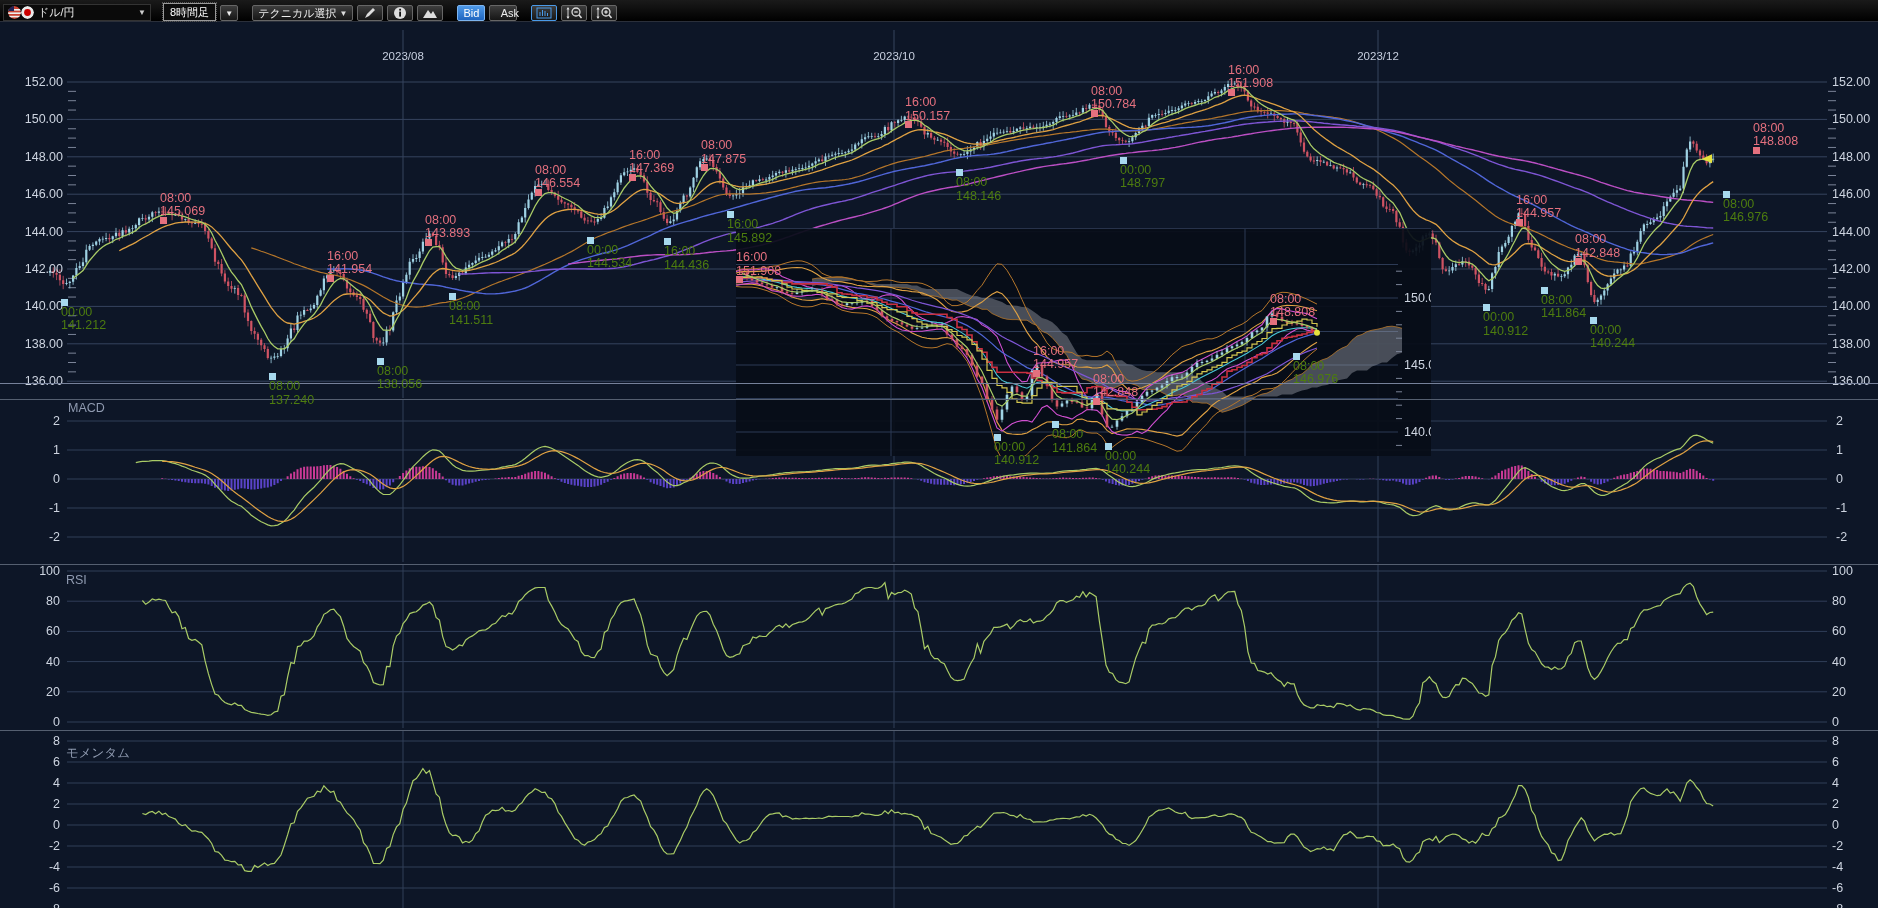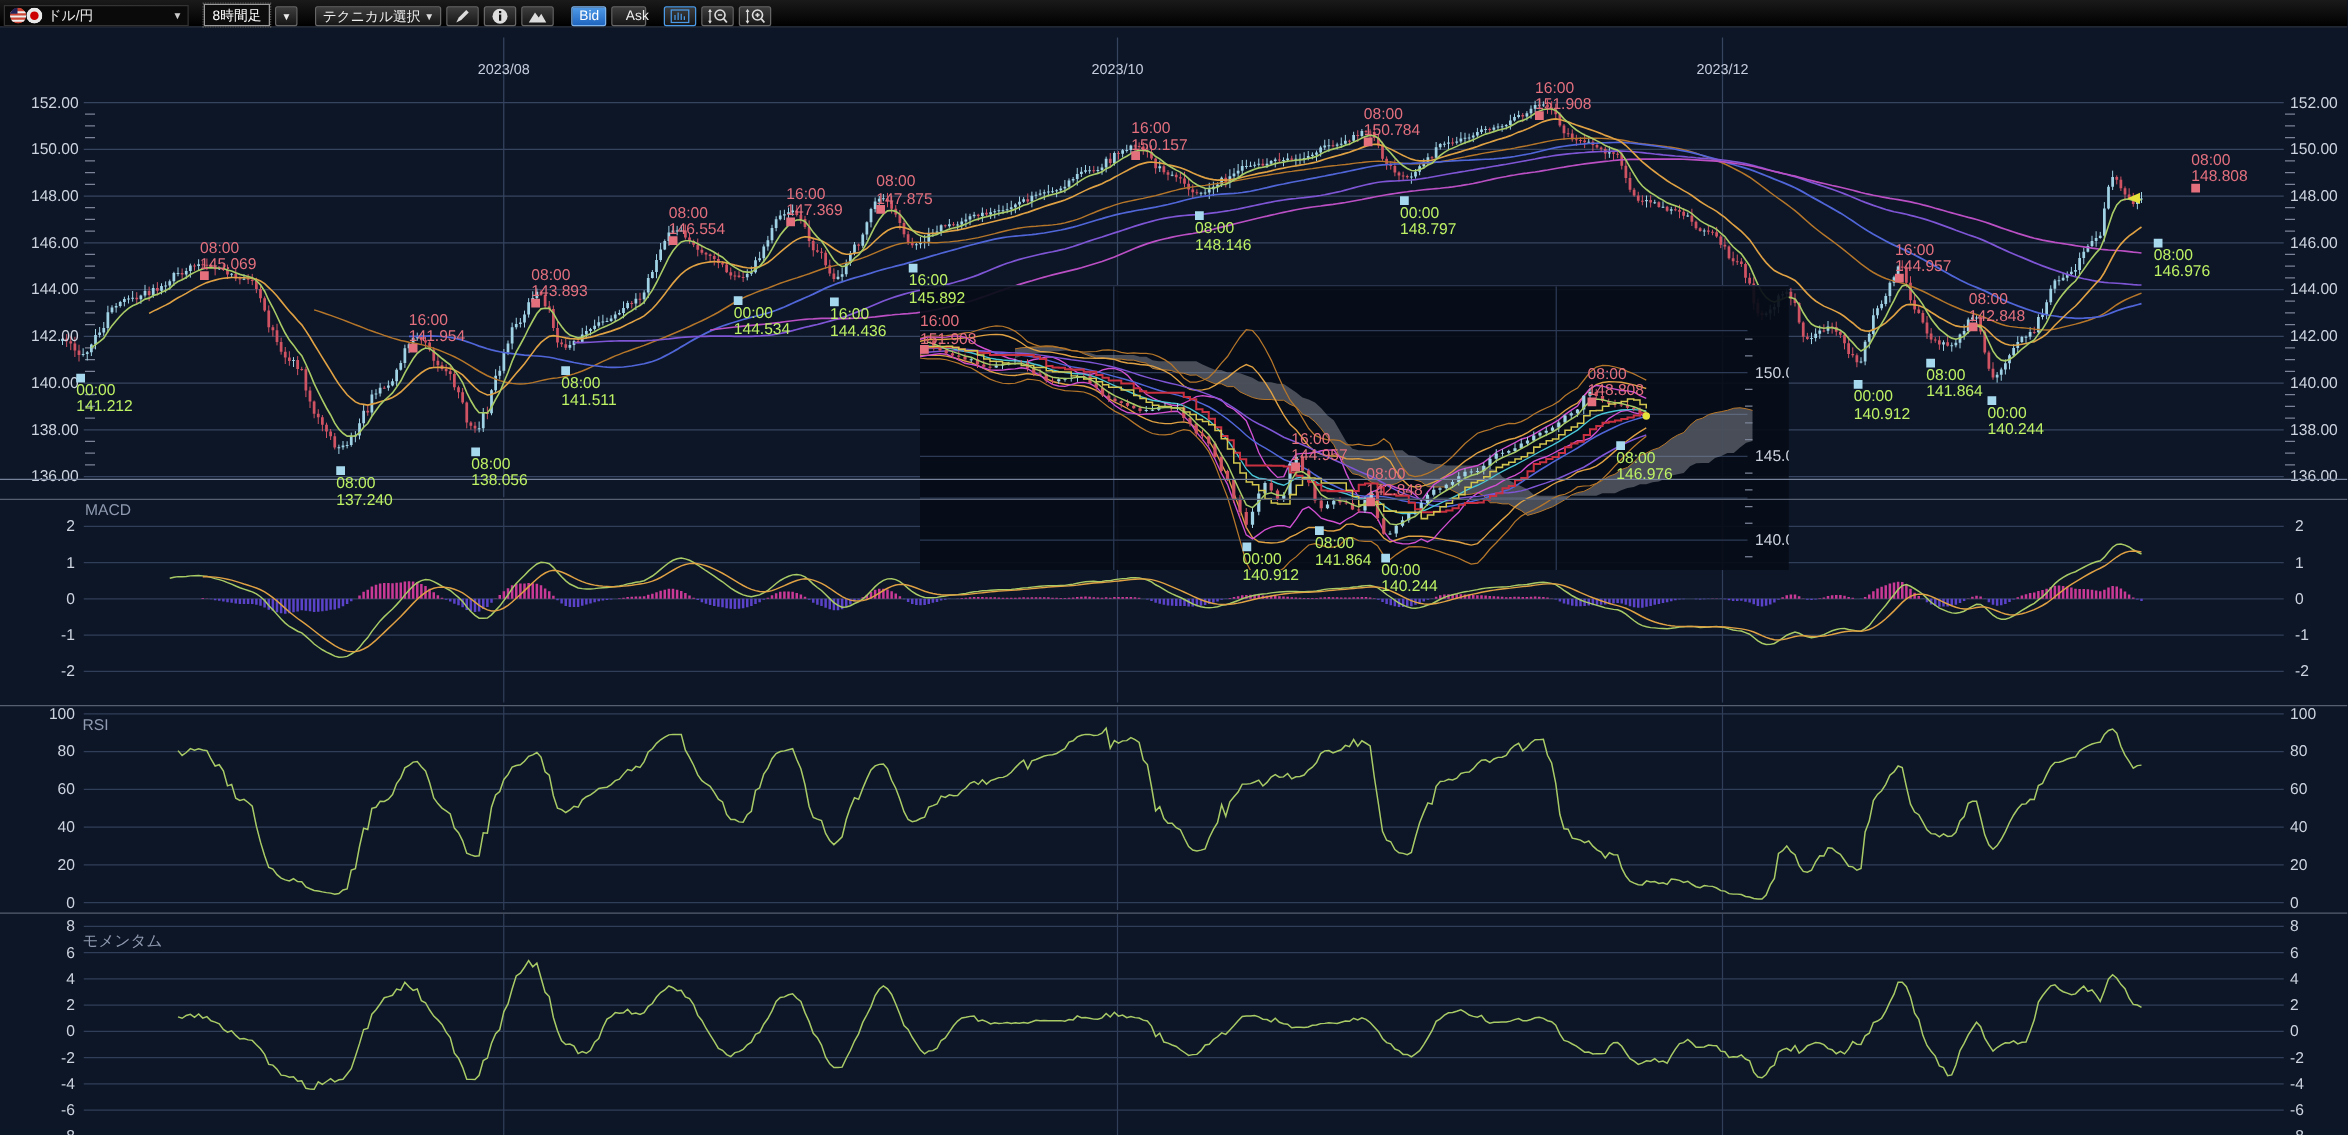--- a/index.html
+++ b/index.html
@@ -22,21 +22,21 @@
   .mini-arrow{font-size:8px;color:#ddd;margin-left:3px;}
   .gap{width:6px;}
   
   #chart-svg{position:absolute;left:0;top:0;z-index:1;}
   #inset{position:absolute;z-index:5;background:rgba(8,13,24,0.93);border-top:1px solid #27324a;}
   #inset svg{position:absolute;left:0;top:0;}
   .hline-bright{position:absolute;left:0;width:1878px;height:1px;z-index:8;}
   #ann-layer{position:absolute;left:0;top:14px;width:1878px;height:908px;z-index:9;pointer-events:none;}
   .ann{position:absolute;font-size:12.5px;line-height:13.5px;white-space:pre;}
   .ann.red{color:#e4707e;}
-  .ann.blue{color:#bef264;}
+  .ann.blue{color:#4d7c0f;}
   .mark{position:absolute;width:7px;height:7px;}
   .mark.red{background:#e4707e;}
   .mark.blue{background:#a7d9ee;}
   .date-label{position:absolute;font-size:11.5px;color:#c6cede;transform:translateX(-50%);}
 </style>
 </head>
 <body>
 
 <div id="app">
   <div id="toolbar">

